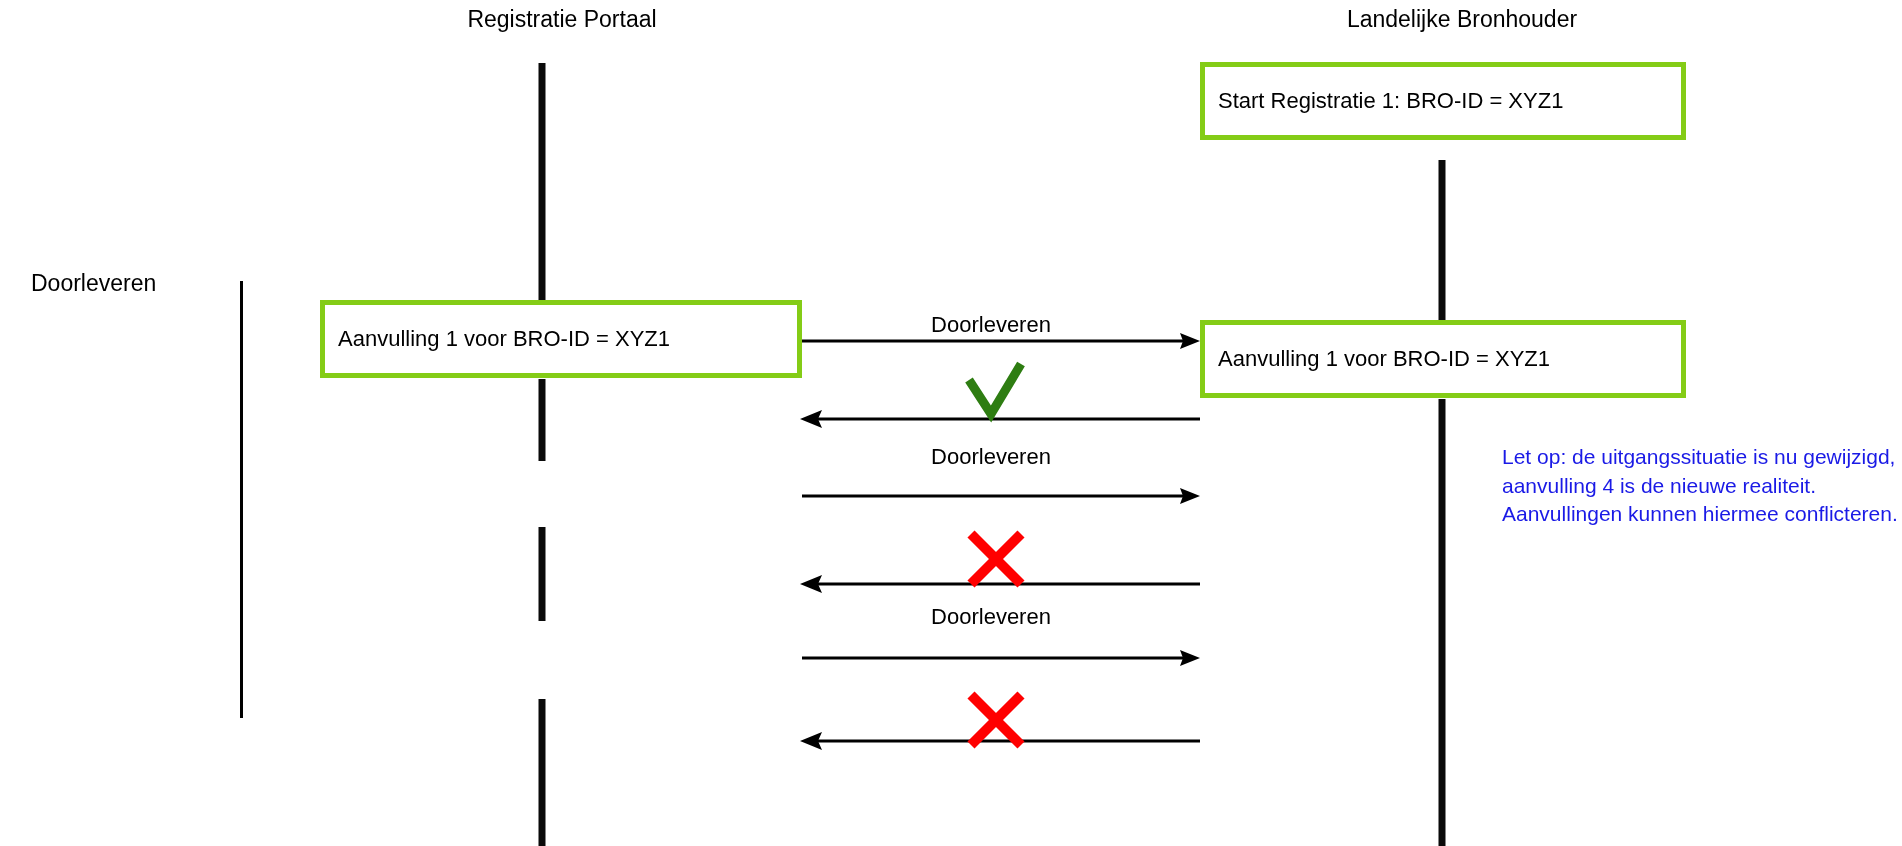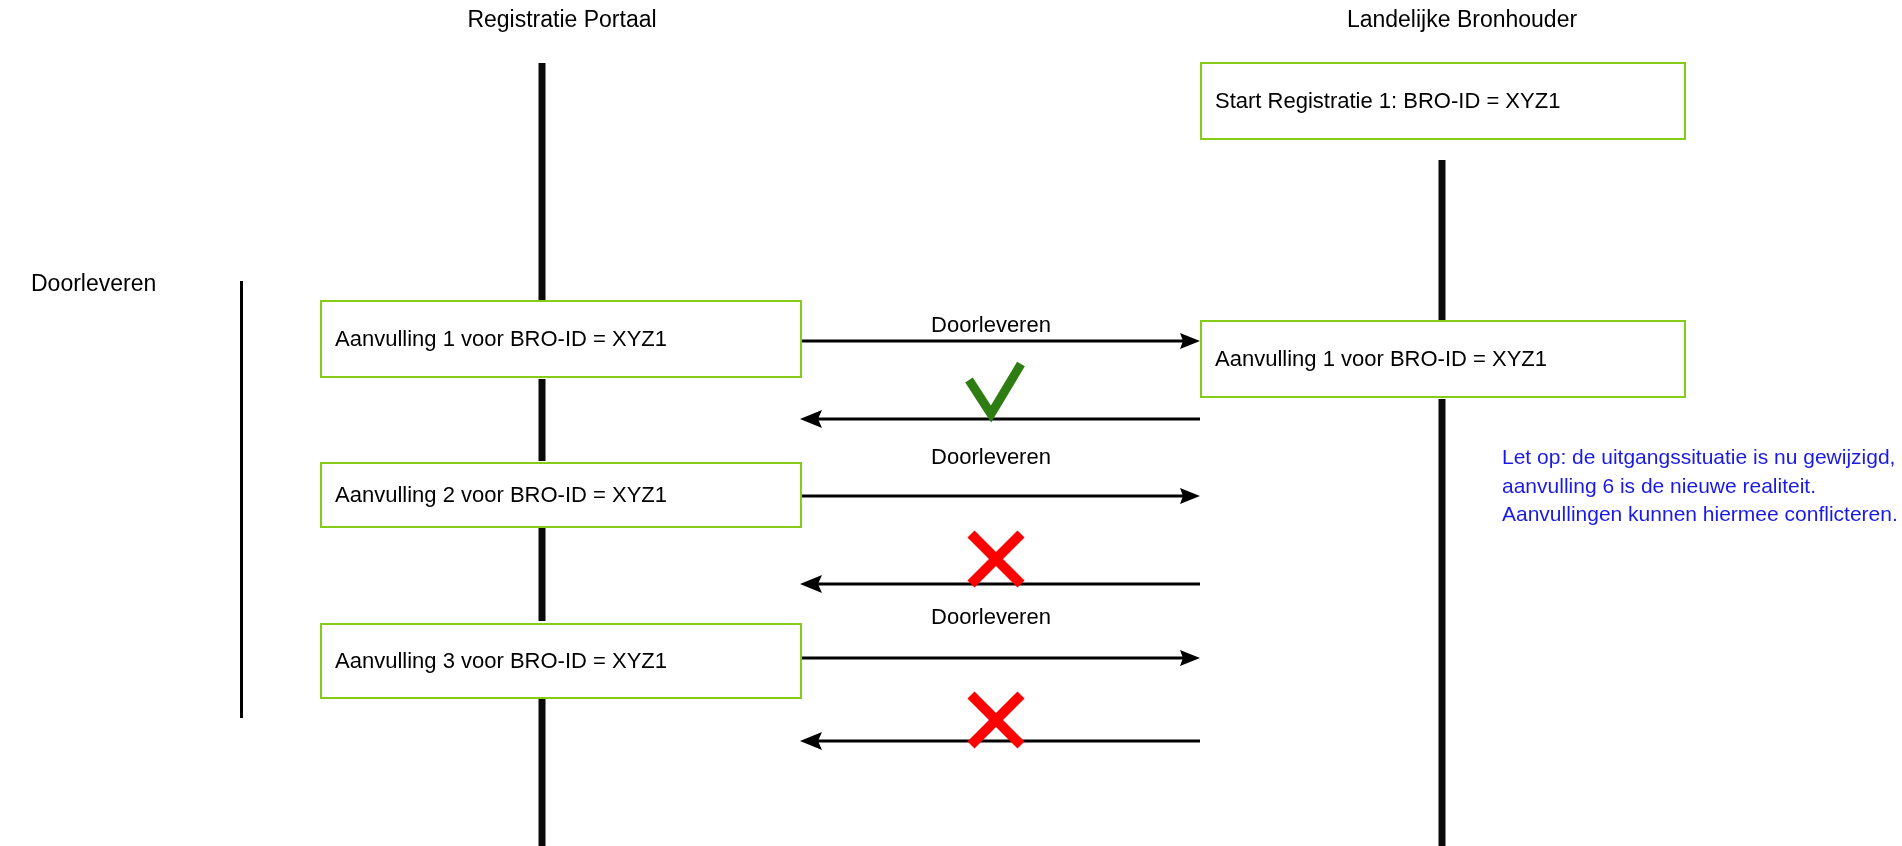--- a/index.html
+++ b/index.html
@@ -28,21 +28,21 @@
     transform: translateX(-50%);
   }
   .lifeline {
     position: absolute;
     width: 7px;
     background: #0a0a0a;
     transform: translateX(-50%);
   }
   .msgbox {
     position: absolute;
-    border: 2px solid #84cc16;
+    border: 5px solid #84cc16;
     background: #ffffff;
     box-sizing: border-box;
     display: flex;
     align-items: center;
   }
   .msgbox span {
     display: block;
     padding-left: 13px;
     font-size: 22px;
     line-height: 1.2;
@@ -109,27 +109,21 @@
   </div>
 
   <div class="msgbox" style="left:320px; top:300px; width:482px; height:78px;">
     <span>Aanvulling 1 voor BRO-ID = XYZ1</span>
   </div>
 
   <div class="msgbox" style="left:1200px; top:320px; width:486px; height:78px;">
     <span>Aanvulling 1 voor BRO-ID = XYZ1</span>
   </div>
 
-  <div class="msgbox" style="left:320px; top:462px; width:482px; height:66px;">
-    <span>Aanvulling 2 voor BRO-ID = XYZ1</span>
-  </div>
 
-  <div class="msgbox" style="left:320px; top:623px; width:482px; height:76px;">
-    <span>Aanvulling 3 voor BRO-ID = XYZ1</span>
-  </div>
 
   <div class="arrow-label" style="left:991px; top:312px;">Doorleveren</div>
 
   <svg class="arrow-svg" style="left:802px; top:328px;" width="402" height="26" viewBox="0 0 402 26">
     <line x1="0" y1="13" x2="388" y2="13" stroke="#000000" stroke-width="3"></line>
     <polygon points="398,13 378,5 381,13 378,21" fill="#000000"></polygon>
   </svg>
 
   <svg class="arrow-svg" style="left:798px; top:406px;" width="406" height="26" viewBox="0 0 406 26">
     <line x1="16" y1="13" x2="402" y2="13" stroke="#000000" stroke-width="3"></line>
@@ -167,15 +161,15 @@
   <svg class="arrow-svg" style="left:798px; top:728px;" width="406" height="26" viewBox="0 0 406 26">
     <line x1="16" y1="13" x2="402" y2="13" stroke="#000000" stroke-width="3"></line>
     <polygon points="2,13 24,4 20,13 24,22" fill="#000000"></polygon>
   </svg>
 
   <svg class="mark" style="left:996px; top:720px;" width="64" height="62" viewBox="0 0 64 62">
     <line x1="7" y1="6" x2="57" y2="56" stroke="#FF0000" stroke-width="10"></line>
     <line x1="57" y1="6" x2="7" y2="56" stroke="#FF0000" stroke-width="10"></line>
   </svg>
 
-  <div class="note-blue" style="left:1502px; top:443px;">Let op: de uitgangssituatie is nu gewijzigd, aanvulling 6 is de nieuwe realiteit. Aanvullingen kunnen hiermee conflicteren.</div>
+  <div class="note-blue" style="left:1502px; top:443px;">Let op: de uitgangssituatie is nu gewijzigd, aanvulling 4 is de nieuwe realiteit. Aanvullingen kunnen hiermee conflicteren.</div>
 
 </div>
 
 </body></html>

